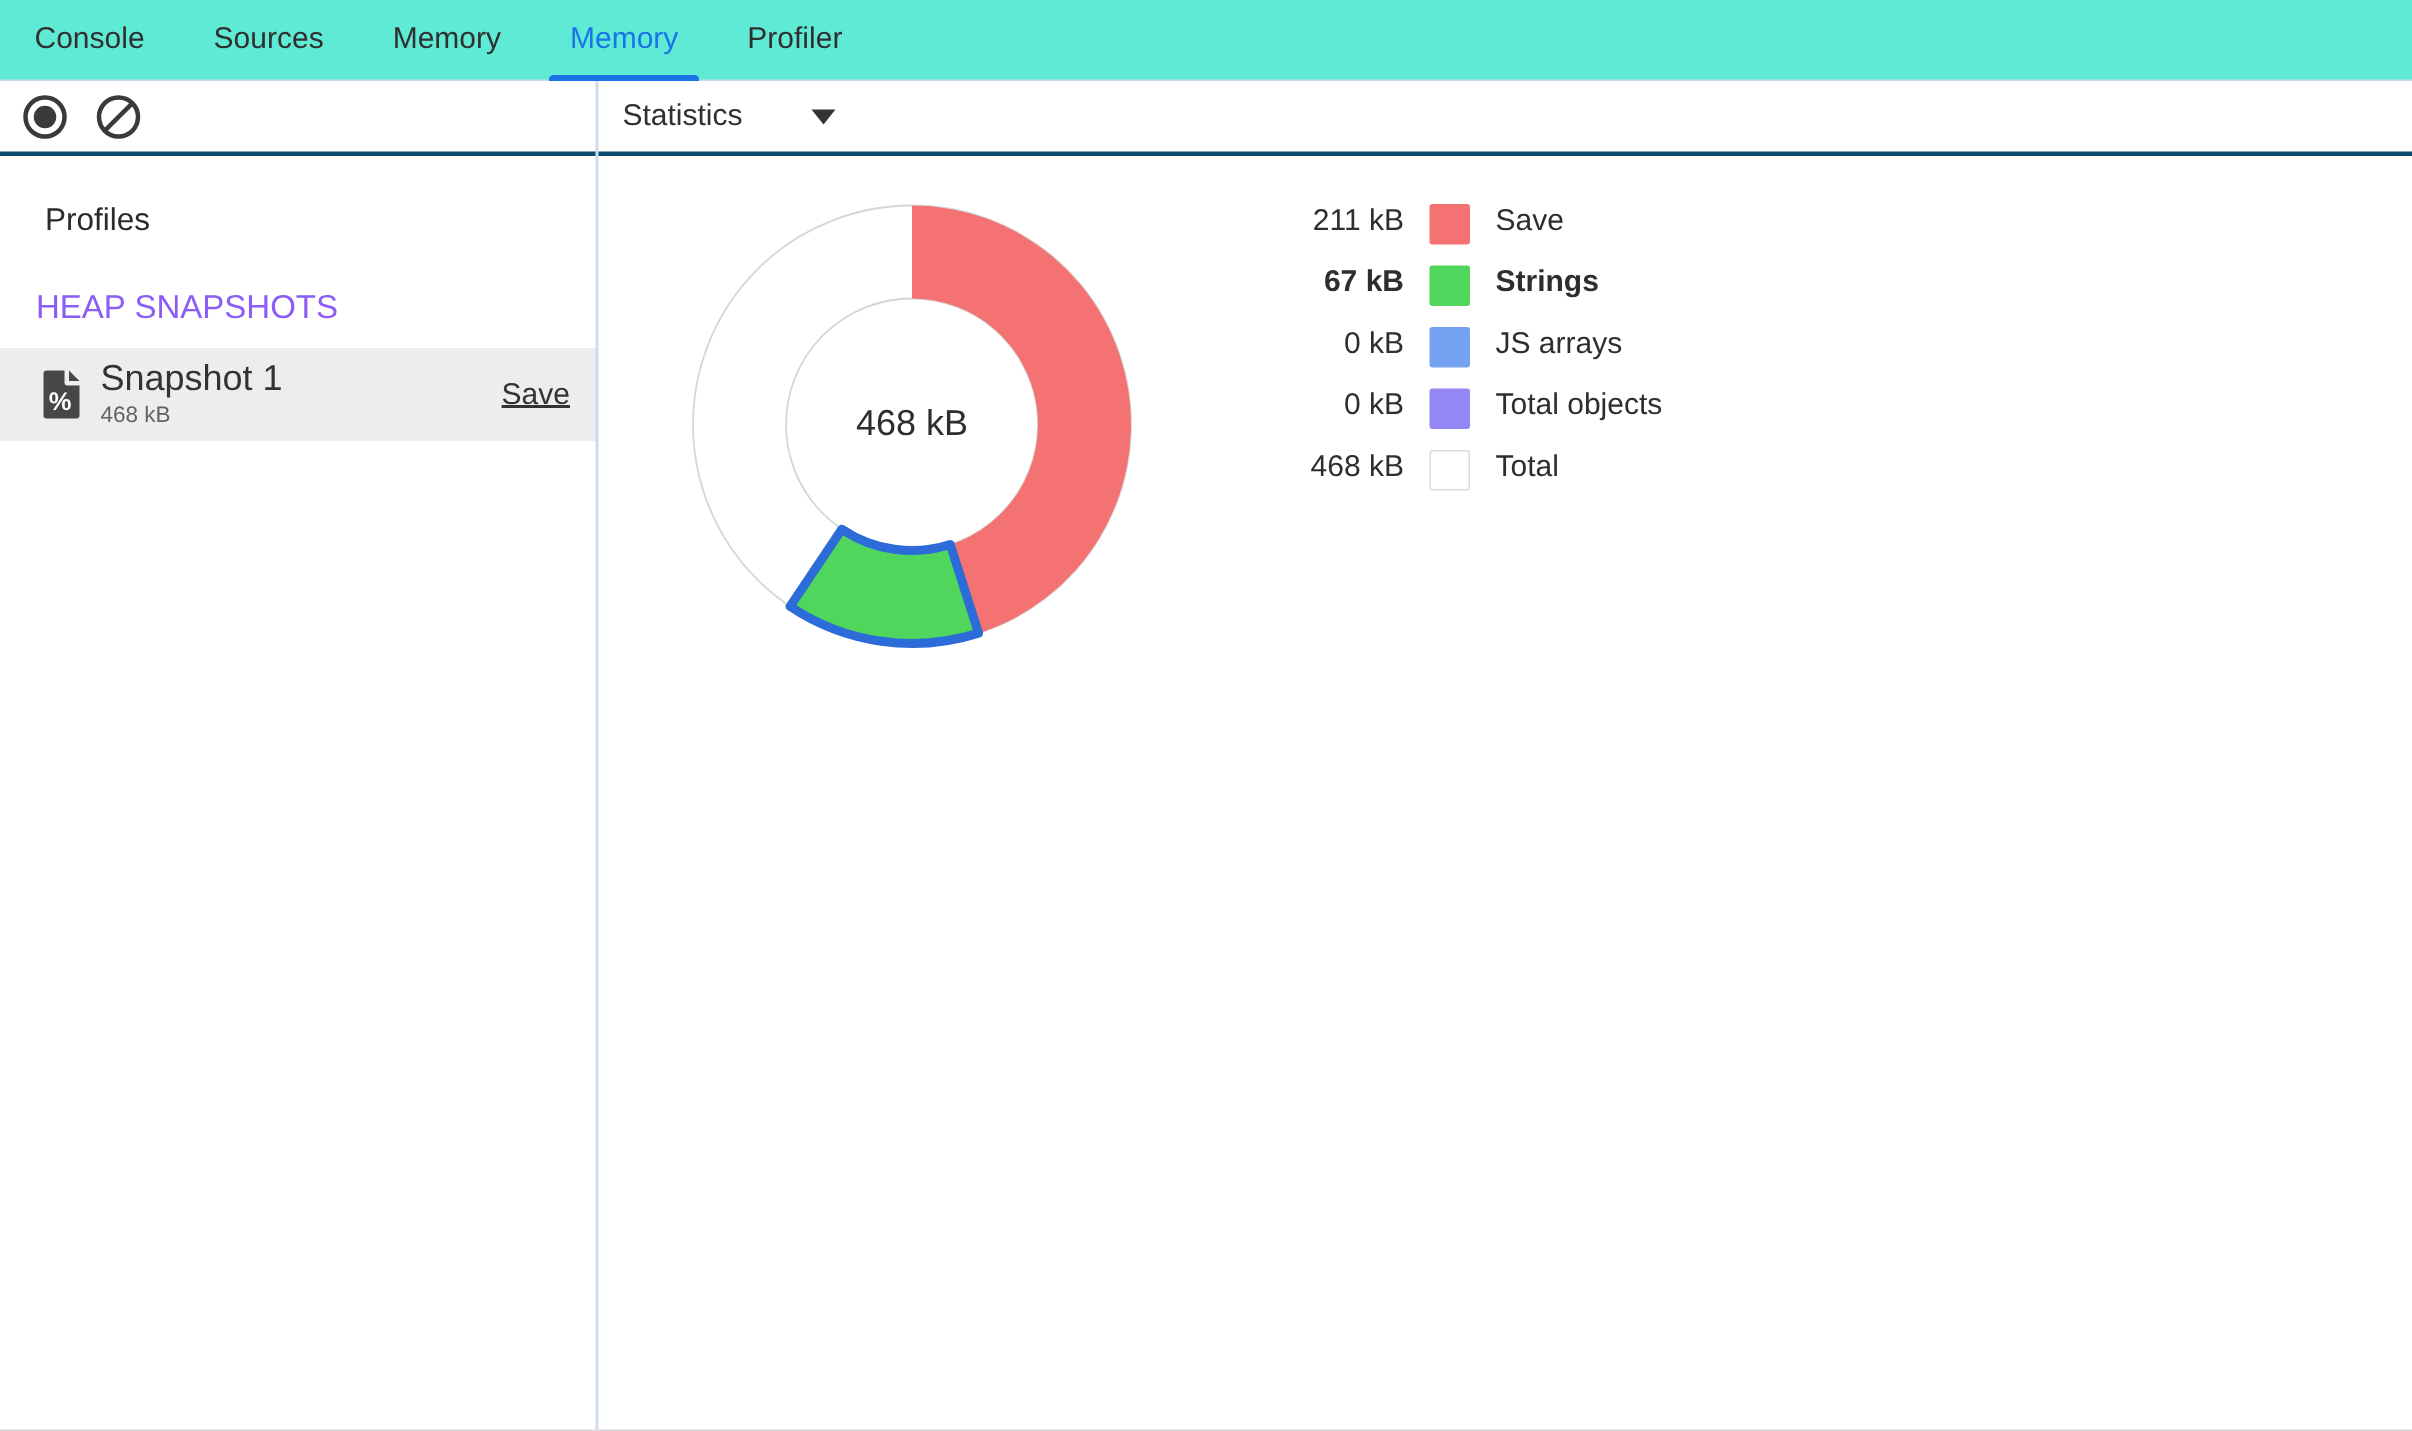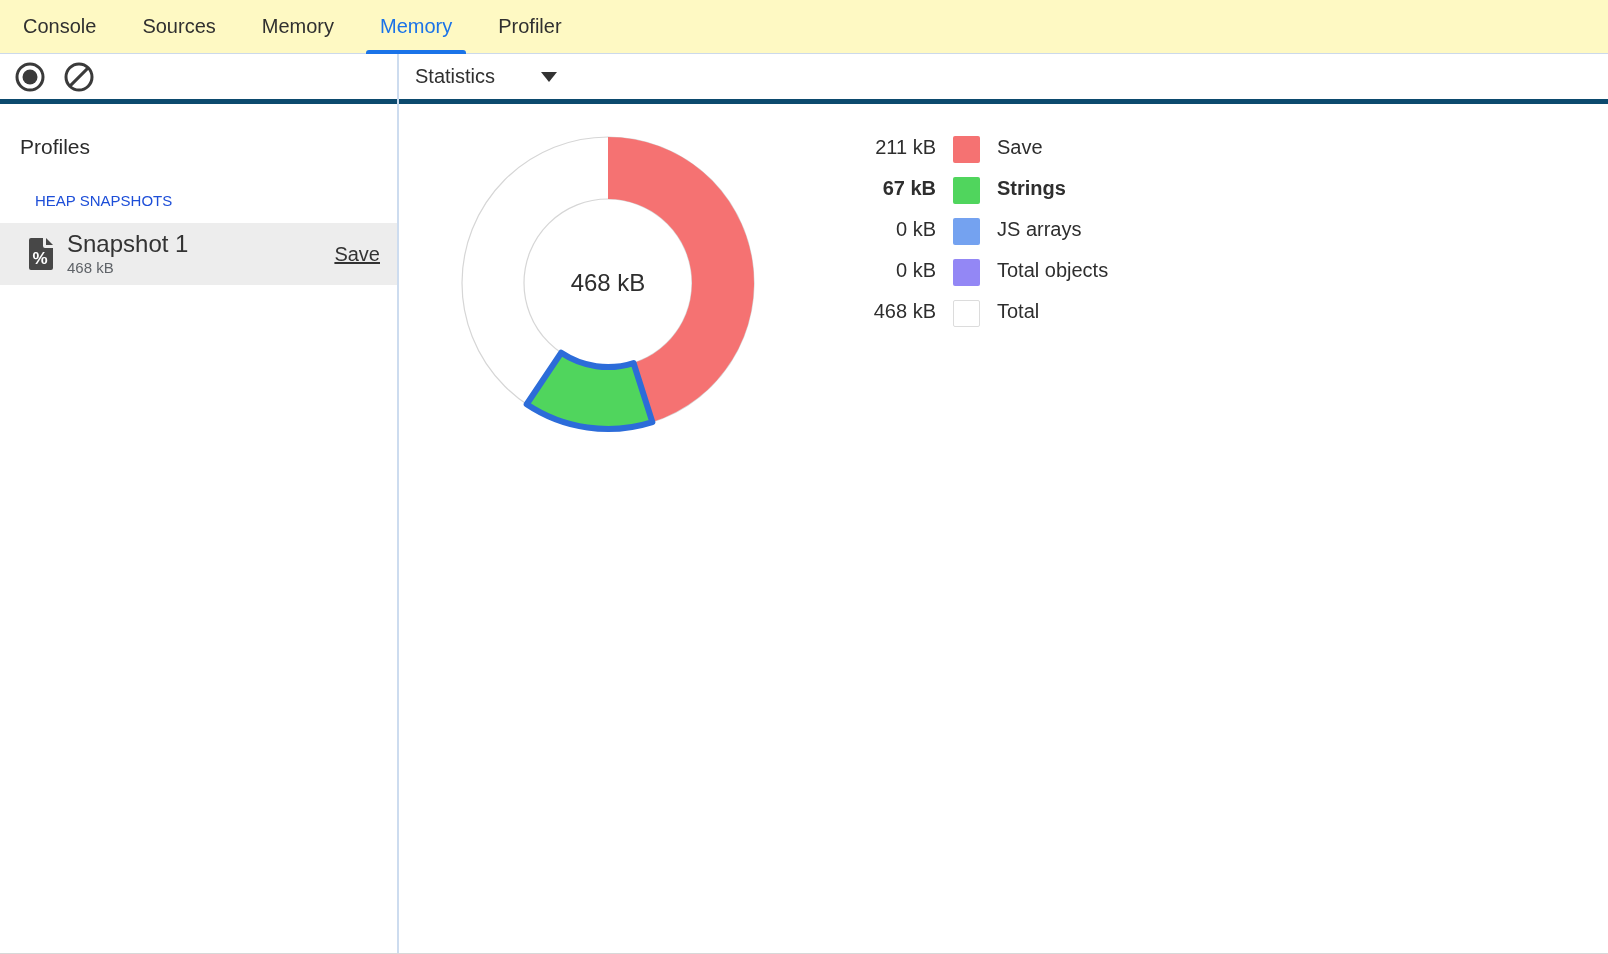--- a/index.html
+++ b/index.html
@@ -5,55 +5,55 @@
   * { box-sizing: border-box; }
   html,body { margin:0; padding:0; }
   body {
     width:1608px; height:954px; position:relative; overflow:hidden;
     background:#ffffff; color:#333;
     font-family:"Liberation Sans","DejaVu Sans",sans-serif;
   }
 
   
   .tabbar {
-    height:54px; background:#fef9c3; border-bottom:1px solid #ccd9ea;
+    height:54px; background:#5eead4; border-bottom:1px solid #ccd9ea;
     display:flex; align-items:stretch;
   }
   .tab {
     font-size:20px; color:#303030; padding:0 14px; margin:0 9px;
     display:flex; align-items:center; position:relative; cursor:default;
     white-space:nowrap;
   }
   .tab.active::after {
     content:""; position:absolute; left:0; right:0; bottom:-1px; height:4px;
     background:currentColor; border-radius:3px 3px 0 0;
   }
 
   
-  .toolbar { height:50px; border-bottom:5px solid #0c4a6e; display:flex; background:#fff; }
+  .toolbar { height:50px; border-bottom:3px solid #0c4a6e; display:flex; background:#fff; }
   .toolbar-left { width:399px; display:flex; align-items:center; padding-left:13px; gap:15px; }
   .icon-btn { width:34px; height:34px; display:flex; align-items:center; justify-content:center;
               background:none; border:none; padding:0; cursor:pointer; }
   .toolbar-right { flex:1; display:flex; align-items:center; padding-left:16px; }
   .view-select { display:flex; align-items:center; cursor:pointer; }
   .view-select .label { font-size:20px; color:#303030; }
   .caret {
     margin-left:46px; width:0; height:0;
     border-left:8px solid transparent; border-right:8px solid transparent;
     border-top:10px solid #333;
   }
 
   
   .vdivider { position:absolute; left:397px; top:54px; bottom:1px; width:2px; background:#cddcef; z-index:5; }
 
   
   .content { position:absolute; top:105px; left:0; right:0; bottom:1px; display:flex; }
   .sidebar { width:399px; }
-  .sidebar-title { font-size:21px; color:#2b2b2b; padding:30px 0 0 20px; }
-  .sidebar-section { font-size:15px; color:#1d4ed8; padding:33px 0 0 35px; }
+  .sidebar-title { font-size:21px; color:#2b2b2b; padding:30px 0 0 30px; }
+  .sidebar-section { font-size:22px; color:#8b5cf6; padding:33px 0 0 24px; }
   .snapshot-row {
     margin-top:14px; height:62px; background:#ededed;
     display:flex; align-items:center; padding:0 19px 0 28px; cursor:default;
   }
   .snap-info { margin-left:13px; line-height:1.1; }
   .snap-title { font-size:24px; color:#333; }
   .snap-size { font-size:15px; color:#5f6368; margin-top:3px; }
   .save-link { margin-left:auto; font-size:20px; color:#333; text-decoration:underline; cursor:pointer; }
 
   .main { flex:1; position:relative; }

